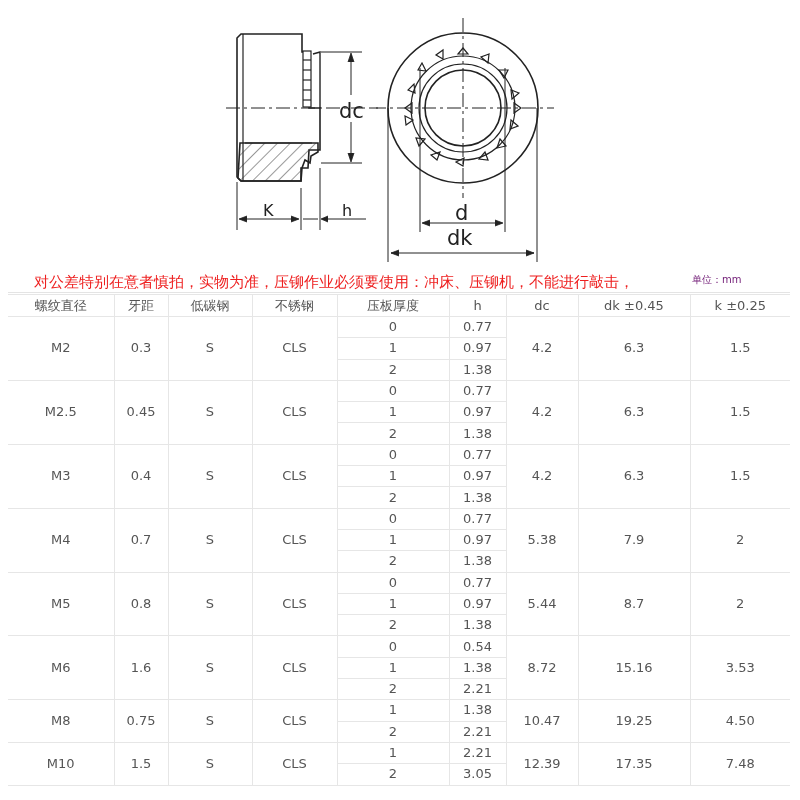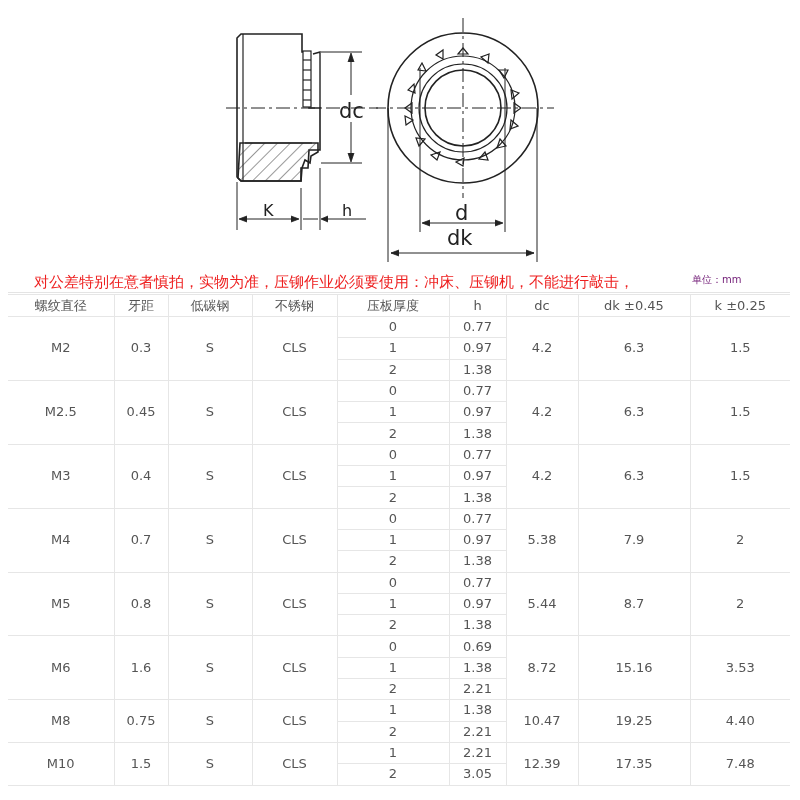--- a/index.html
+++ b/index.html
@@ -218,21 +218,21 @@
       <tr>
         <td class="thin">2</td>
         <td class="hval">1.38</td>
       </tr>
       <tr>
         <td rowspan="3">M6</td>
         <td rowspan="3">1.6</td>
         <td rowspan="3">S</td>
         <td rowspan="3">CLS</td>
         <td class="thin">0</td>
-        <td class="hval">0.69</td>
+        <td class="hval">0.54</td>
         <td rowspan="3">8.72</td>
         <td rowspan="3">15.16</td>
         <td rowspan="3">3.53</td>
       </tr>
       <tr>
         <td class="thin">1</td>
         <td class="hval">1.38</td>
       </tr>
       <tr>
         <td class="thin">2</td>
@@ -240,21 +240,21 @@
       </tr>
       <tr>
         <td rowspan="2">M8</td>
         <td rowspan="2">0.75</td>
         <td rowspan="2">S</td>
         <td rowspan="2">CLS</td>
         <td class="thin">1</td>
         <td class="hval">1.38</td>
         <td rowspan="2">10.47</td>
         <td rowspan="2">19.25</td>
-        <td rowspan="2">4.40</td>
+        <td rowspan="2">4.50</td>
       </tr>
       <tr>
         <td class="thin">2</td>
         <td class="hval">2.21</td>
       </tr>
       <tr>
         <td rowspan="2">M10</td>
         <td rowspan="2">1.5</td>
         <td rowspan="2">S</td>
         <td rowspan="2">CLS</td>

